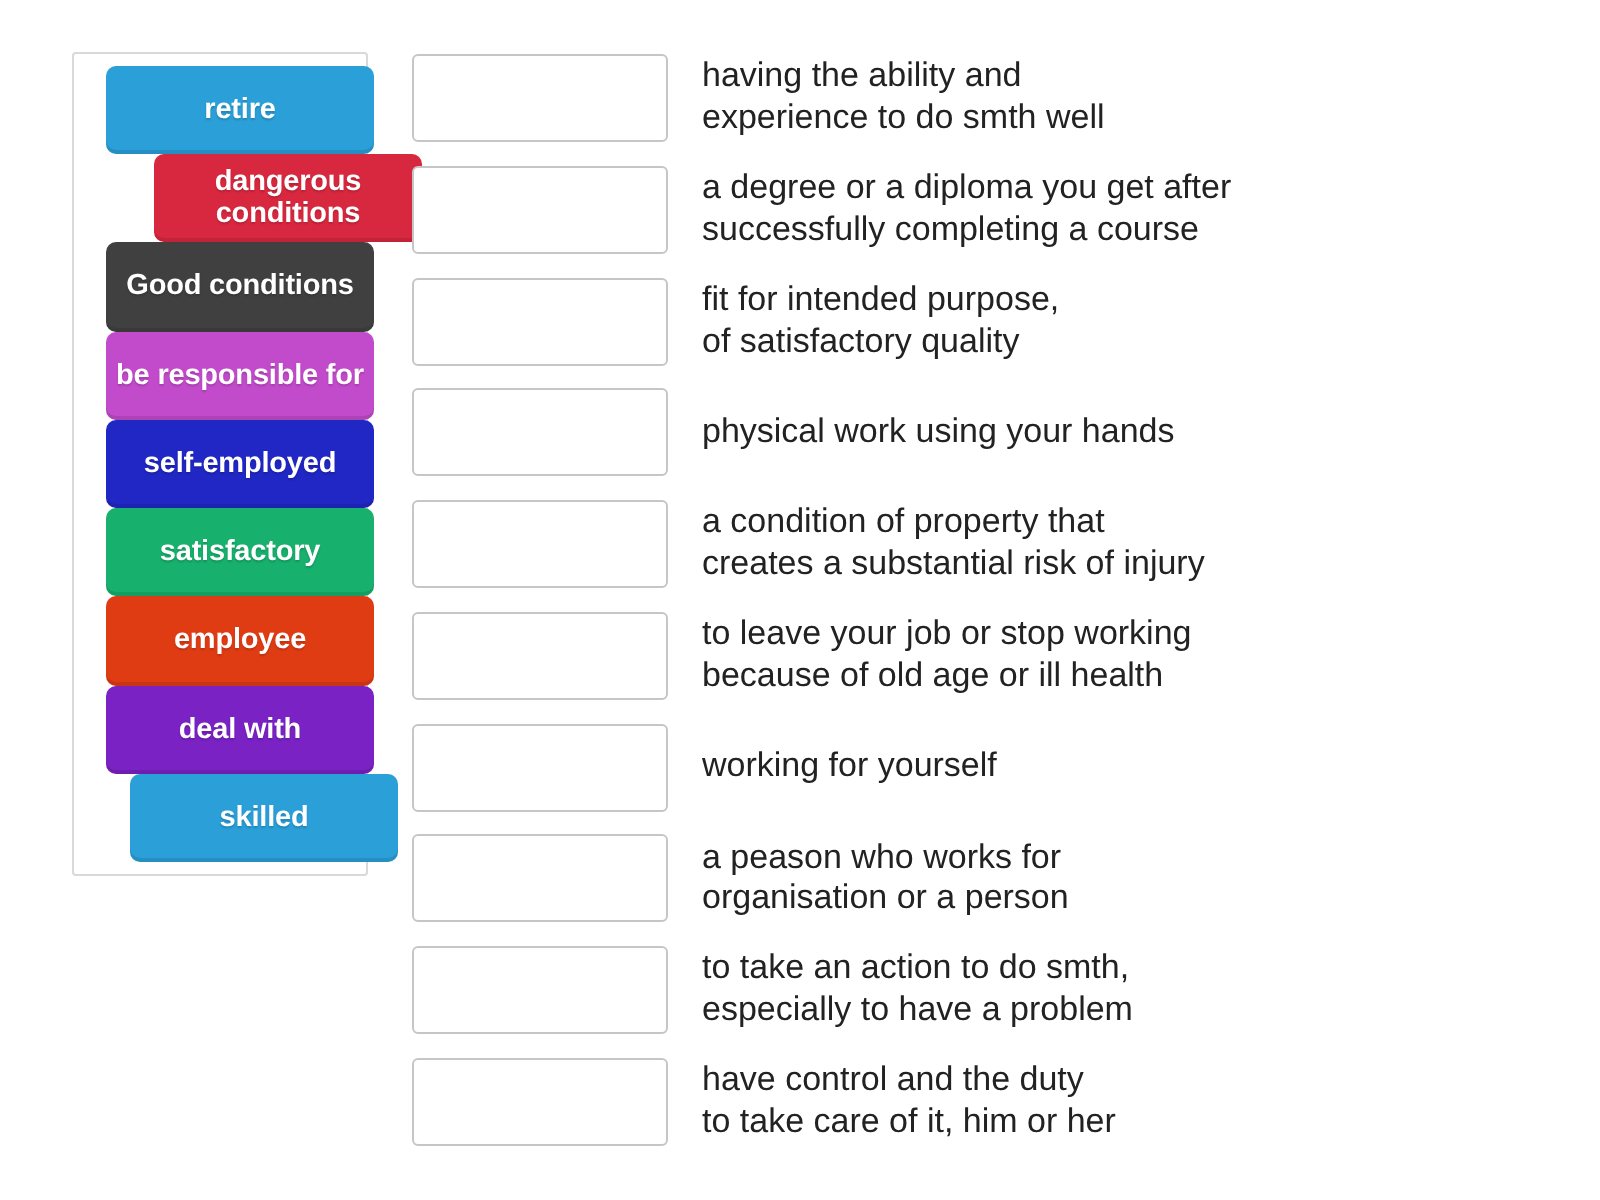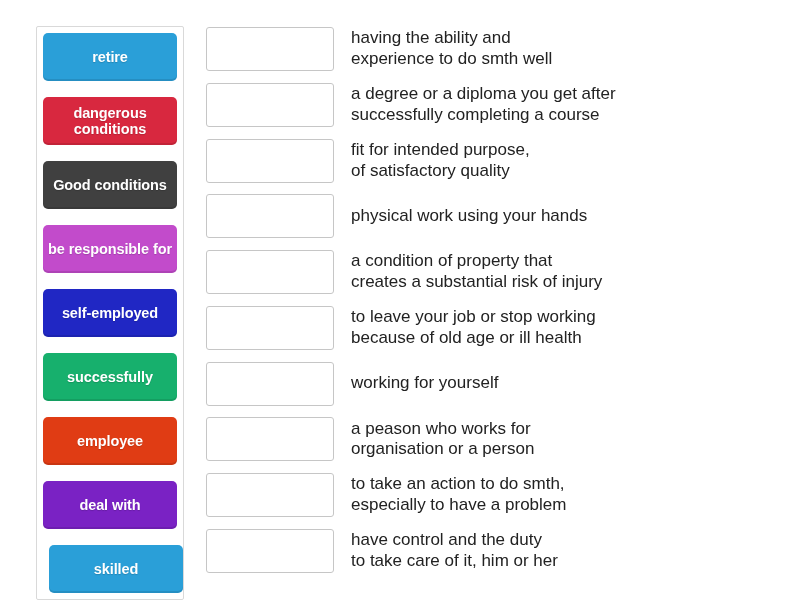--- a/index.html
+++ b/index.html
@@ -19,26 +19,26 @@
     height: 600px;
     box-sizing: border-box;
   }
 
   
   #tiles-panel {
     position: absolute;
     left: 36px;
     top: 26px;
     width: 148px;
-    height: 574px;
+    height: 412px;
     box-sizing: border-box;
     background: #ffffff;
     border: 1px solid #d9d9d9;
     border-radius: 2px;
-    padding: 6px 0;
+    padding: 6px 16px;
     display: flex;
     flex-direction: column;
     justify-content: space-between;
   }
 
   .tile {
     box-sizing: border-box;
     width: 134px;
     height: 48px;
     margin: 0 auto;
@@ -96,28 +96,28 @@
     white-space: pre-line;
   }
 </style>
 </head>
 <body>
 
 <div id="stage">
 
   <div id="tiles-panel">
     <div class="tile" style="background-color: rgb(42, 159, 216);">retire</div>
-    <div class="tile" style="background-color: rgb(216, 40, 63);">dangerous
+    <div class="tile" style="background-color: rgb(216, 40, 63); margin-left: 24px;">dangerous
 conditions</div>
     <div class="tile" style="background-color: #404040;">Good
 conditions</div>
     <div class="tile" style="background-color: rgb(194, 75, 203);">be responsible
 for</div>
     <div class="tile" style="background-color: rgb(32, 39, 196);">self-employed</div>
-    <div class="tile" style="background-color: rgb(23, 176, 109);">successfully</div>
+    <div class="tile" style="background-color: rgb(23, 176, 109);">satisfactory</div>
     <div class="tile" style="background-color: rgb(224, 60, 20);">employee</div>
     <div class="tile" style="background-color: rgb(122, 34, 196);">deal with</div>
     <div class="tile" style="background-color: rgb(42, 159, 216); margin-left: 12px;">skilled</div>
   </div>
 
   <div id="pairs">
 
     <div class="pair-row">
       <div class="drop-slot" title=""></div>
       <div class="definition">having the ability and

